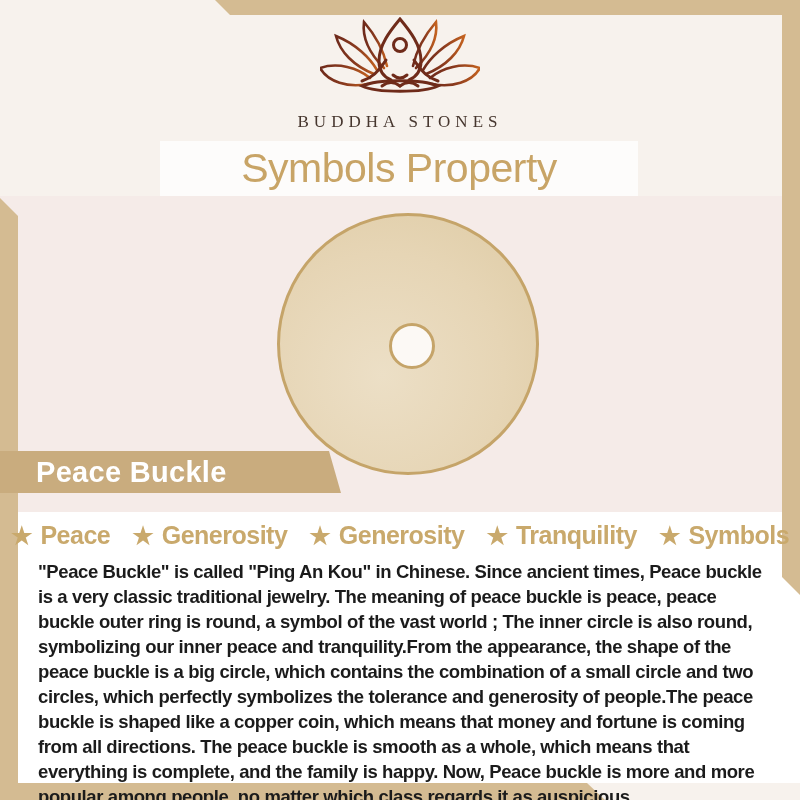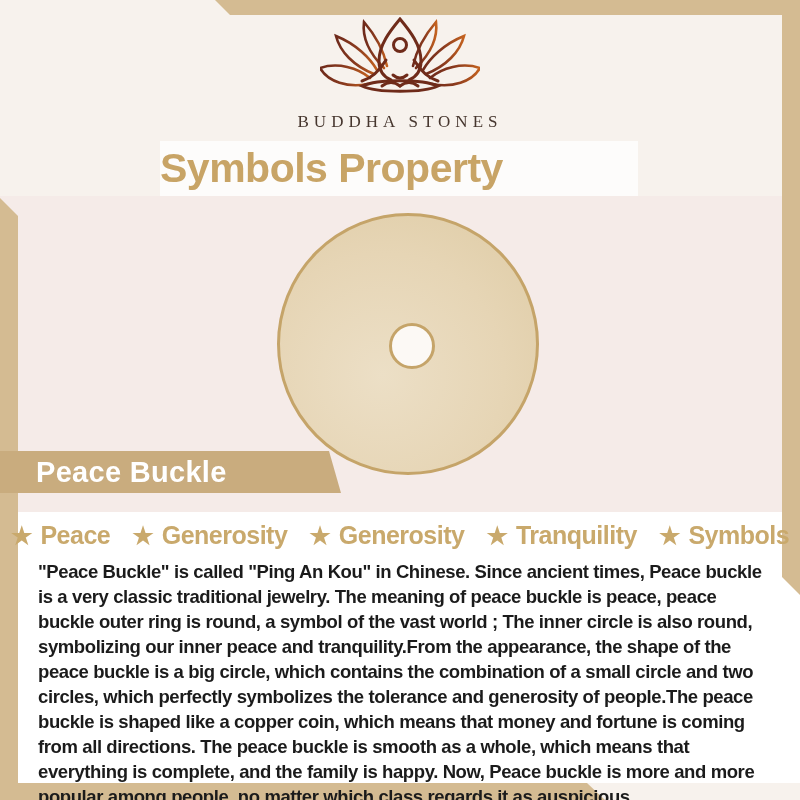--- a/index.html
+++ b/index.html
@@ -16,22 +16,22 @@
   .logo-wrap { position:absolute; left:320px; top:16px; width:160px; height:96px; }
   .brand {
     position:absolute; top:112px; left:0; width:100%; text-align:center;
     font-family:"Liberation Serif", serif; font-size:17px; letter-spacing:5px;
     color:#46362E;
   }
 
   
   .title-band { position:absolute; left:160px; top:141px; width:478px; height:55px; background:#FDFCFB; }
   .title-band .title {
-    width:100%; text-align:left; line-height:55px;
-    font-size:41px; font-weight:bold; letter-spacing:-0.5px; color:#C8A466;
+    width:100%; text-align:center; line-height:55px;
+    font-size:41px; font-weight:normal; letter-spacing:-0.5px; color:#C8A466;
   }
 
   
   .donut {
     position:absolute; left:277px; top:213px; width:262px; height:262px;
     box-sizing:border-box; border-radius:50%;
     border:3px solid #C5A469;
     background:radial-gradient(circle at 40% 62%, #ECDFC6 0%, #E6D5B5 55%, #DECBA4 100%);
   }
   .donut-hole {

